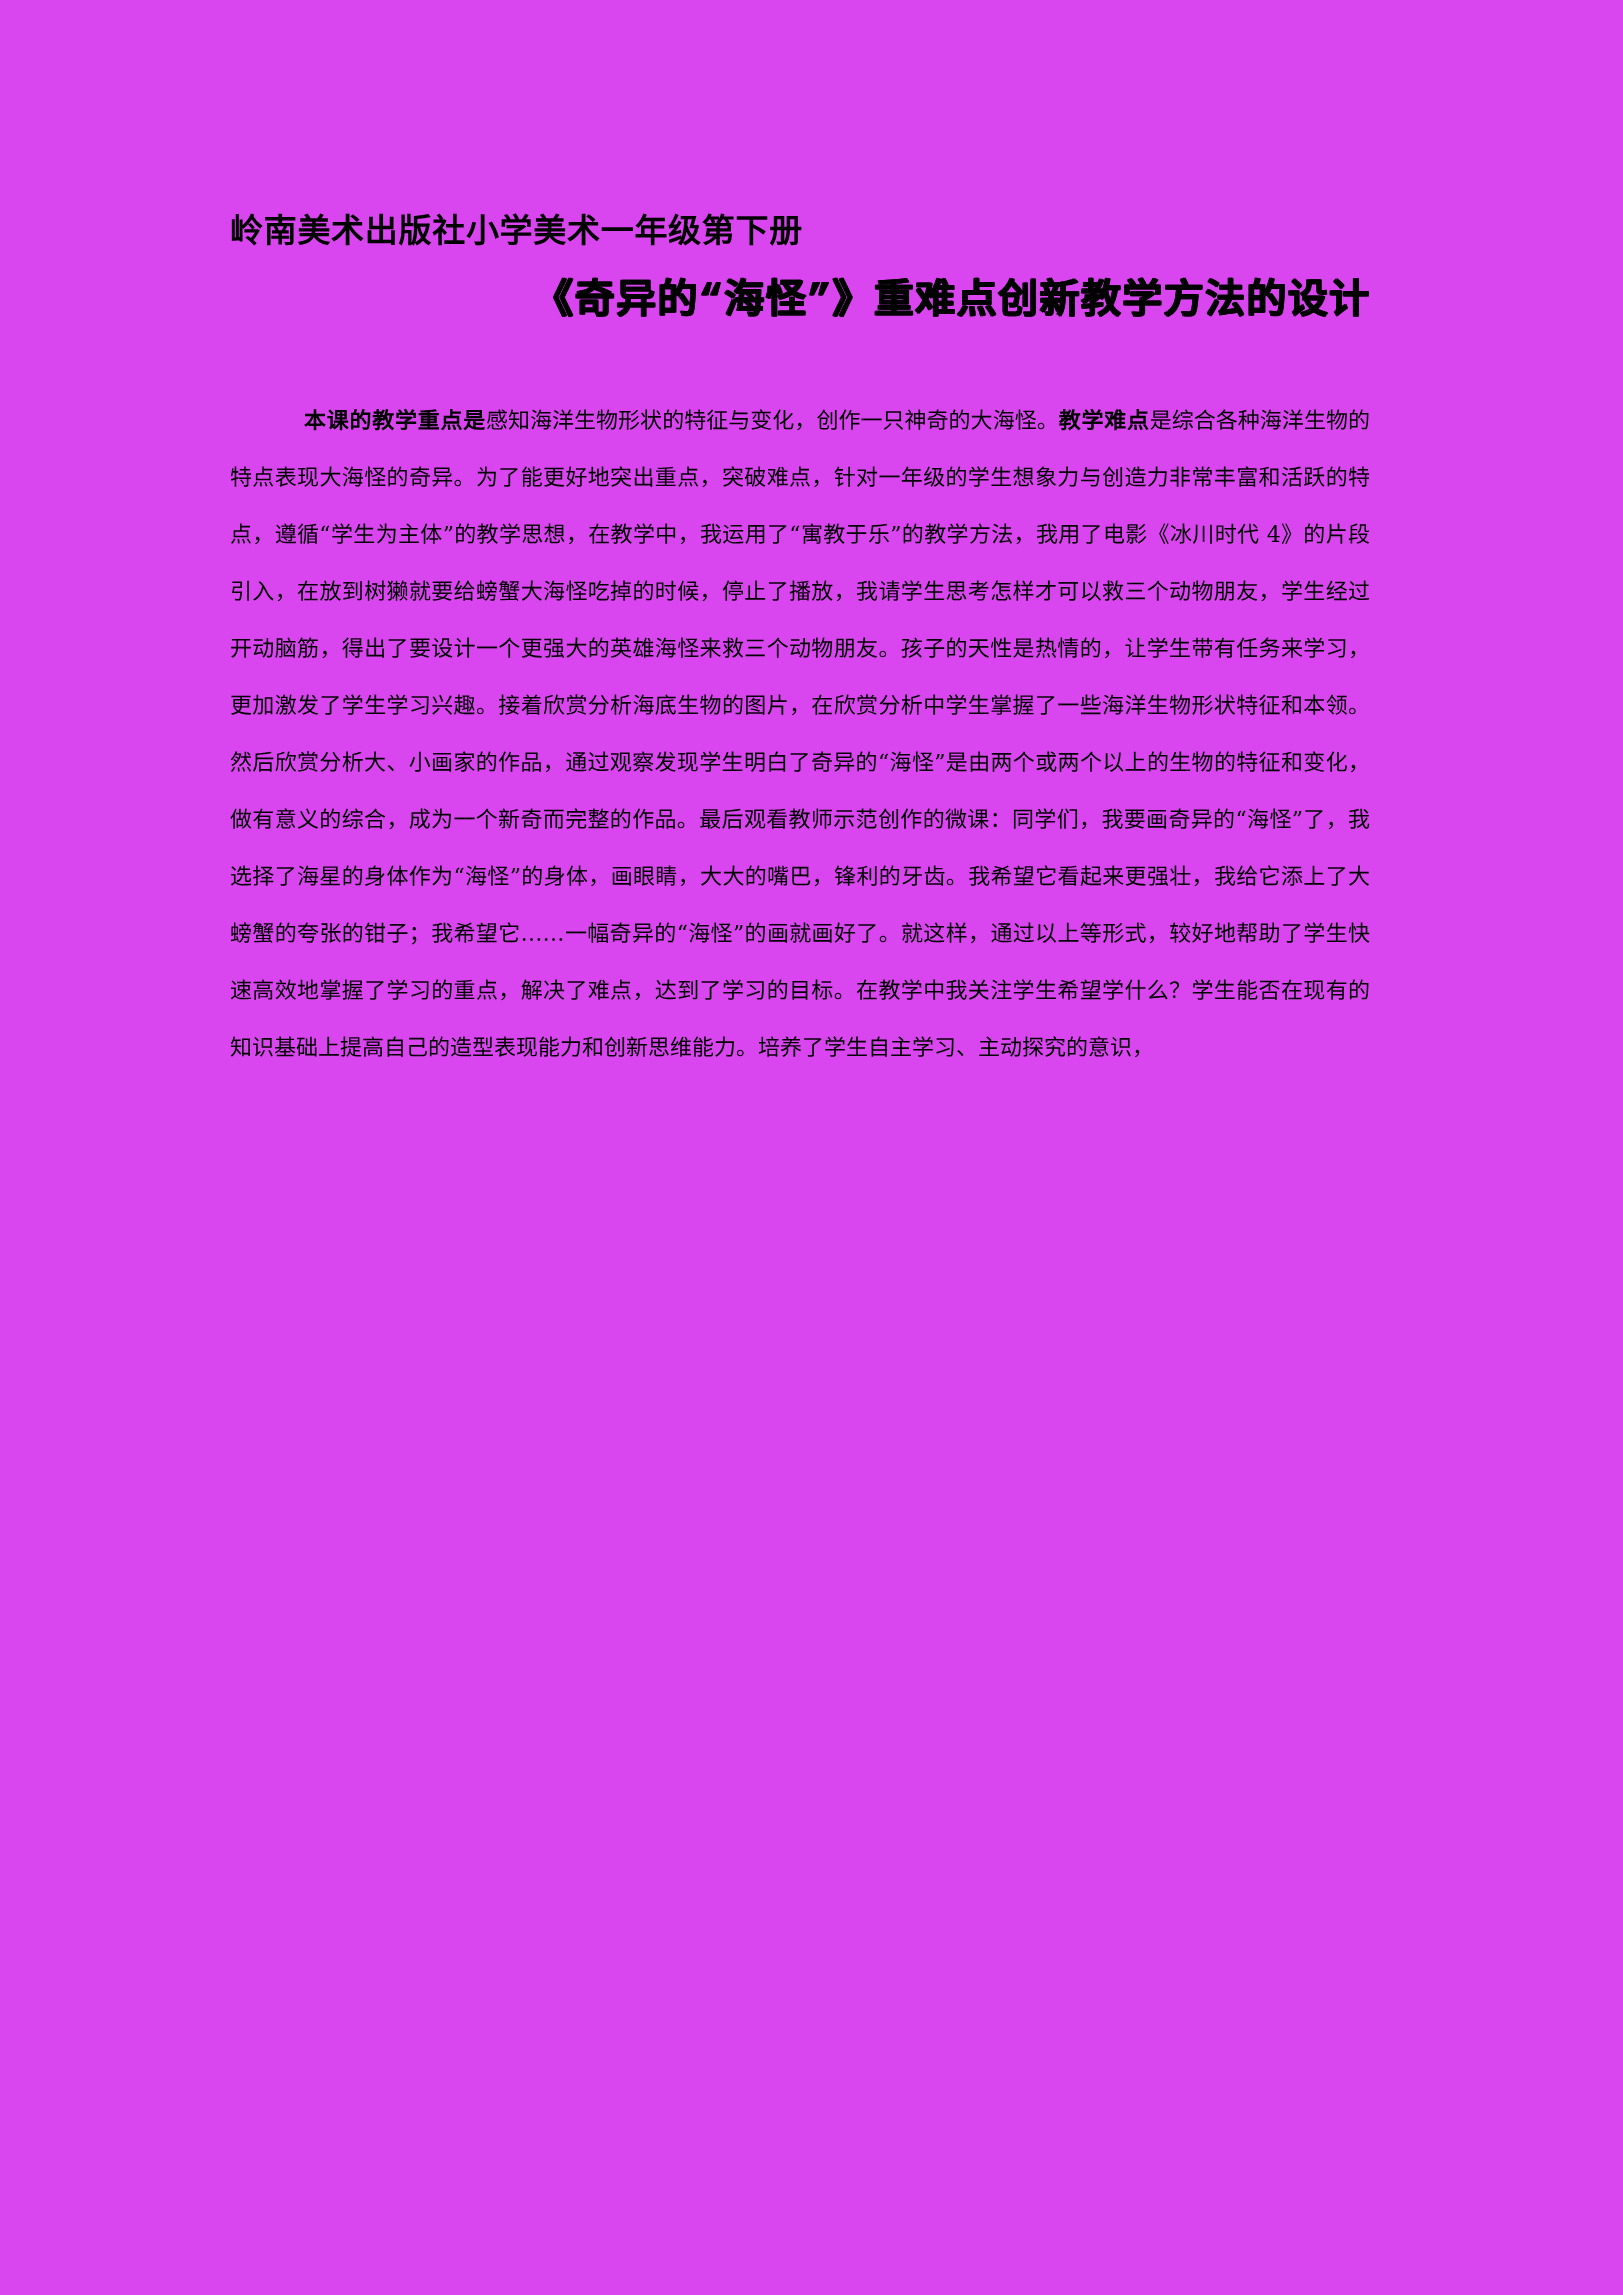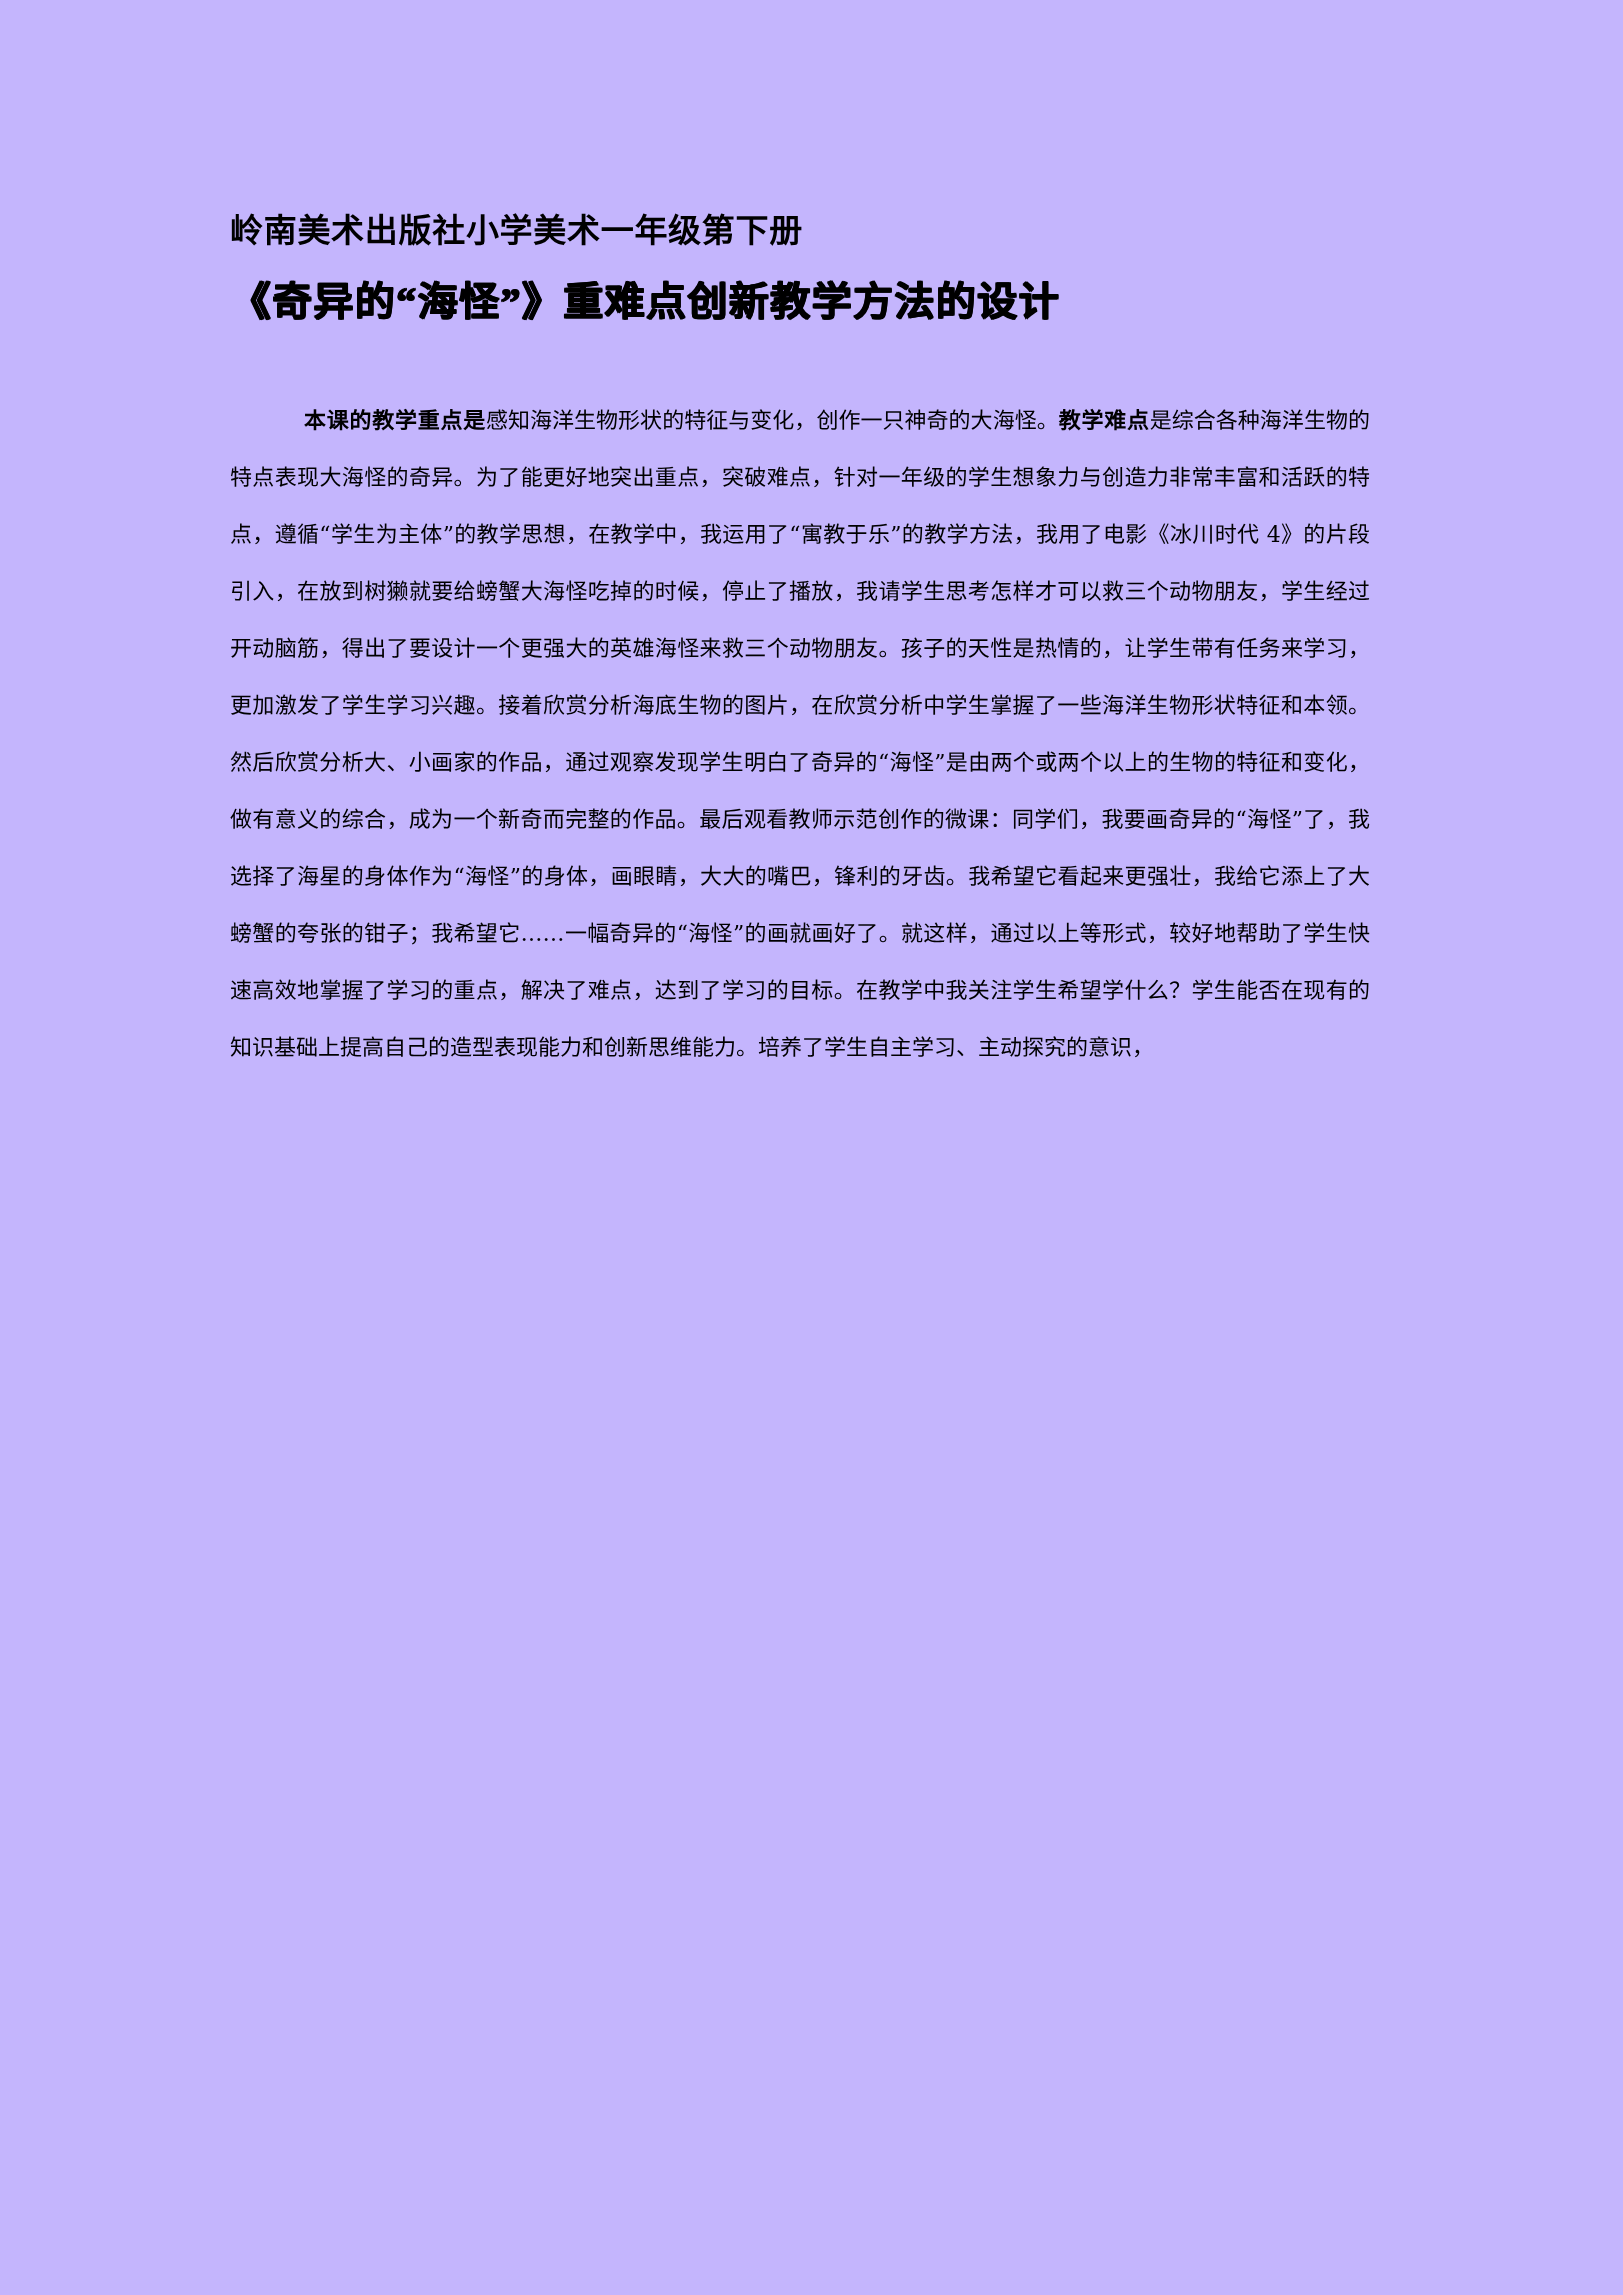--- a/index.html
+++ b/index.html
@@ -9,21 +9,21 @@
     background: #ffffff;
   }
   body {
     font-family: "DejaVu Serif", "Liberation Serif", serif;
     color: #000000;
   }
   .page {
     position: relative;
     width: 1623px;
     height: 2295px;
-    background: #c4b5fd;
+    background: #d946ef;
     overflow: hidden;
     box-sizing: border-box;
   }
   .content {
     position: absolute;
     left: 230px;
     top: 0;
     width: 1140px;
   }
 
@@ -35,22 +35,22 @@
     font-weight: 700;
     letter-spacing: 0.7px;
     line-height: 1.2;
     white-space: nowrap;
     color: #000;
   }
 
   
   .doc-title {
     margin-top: 26px;
-    text-align: left;
-    font-family: Liberation Serif, serif;
+    text-align: right;
+    font-family: Liberation Mono, monospace;
     font-size: 40px;
     font-weight: 700;
     letter-spacing: 1.4px;
     line-height: 1.25;
     color: #000;
     text-shadow: 1.4px 0 0 #000, 0 0.7px 0 #000, 1.4px 0.7px 0 #000;
   }
 
   
   .doc-body {

